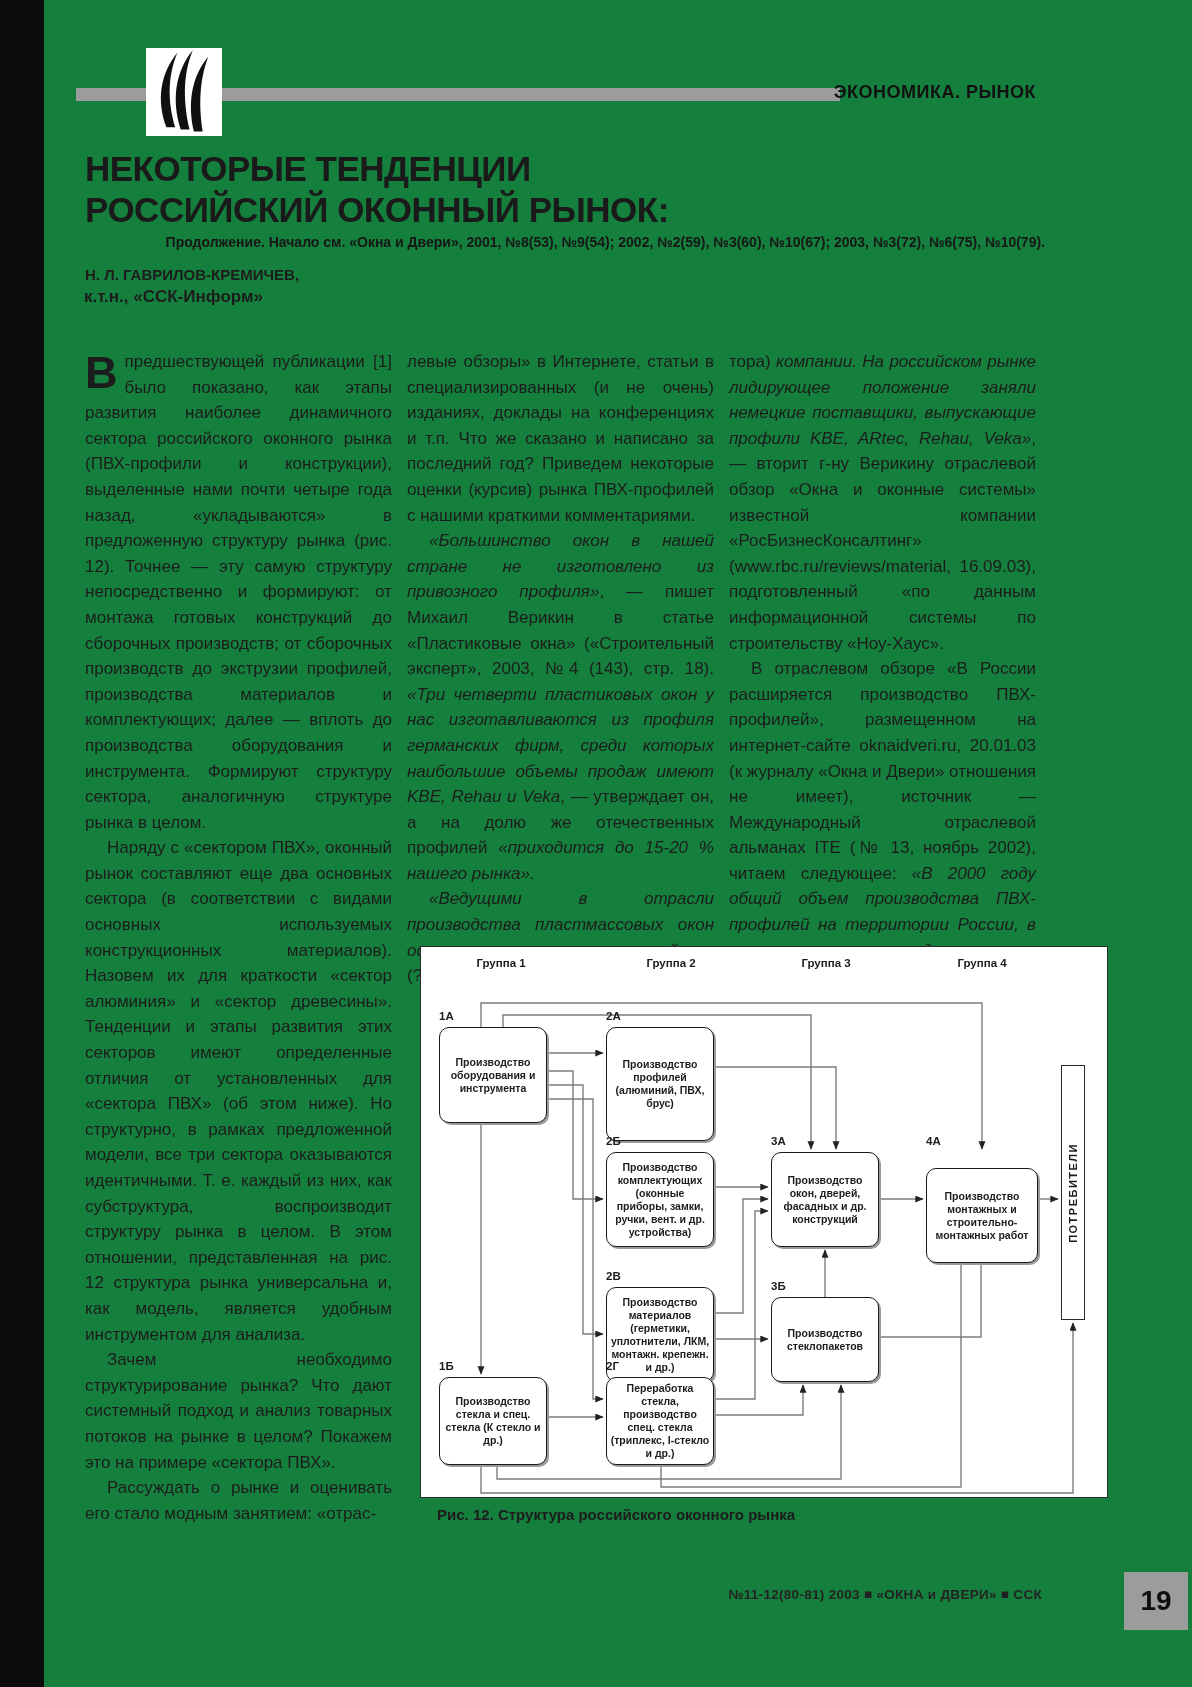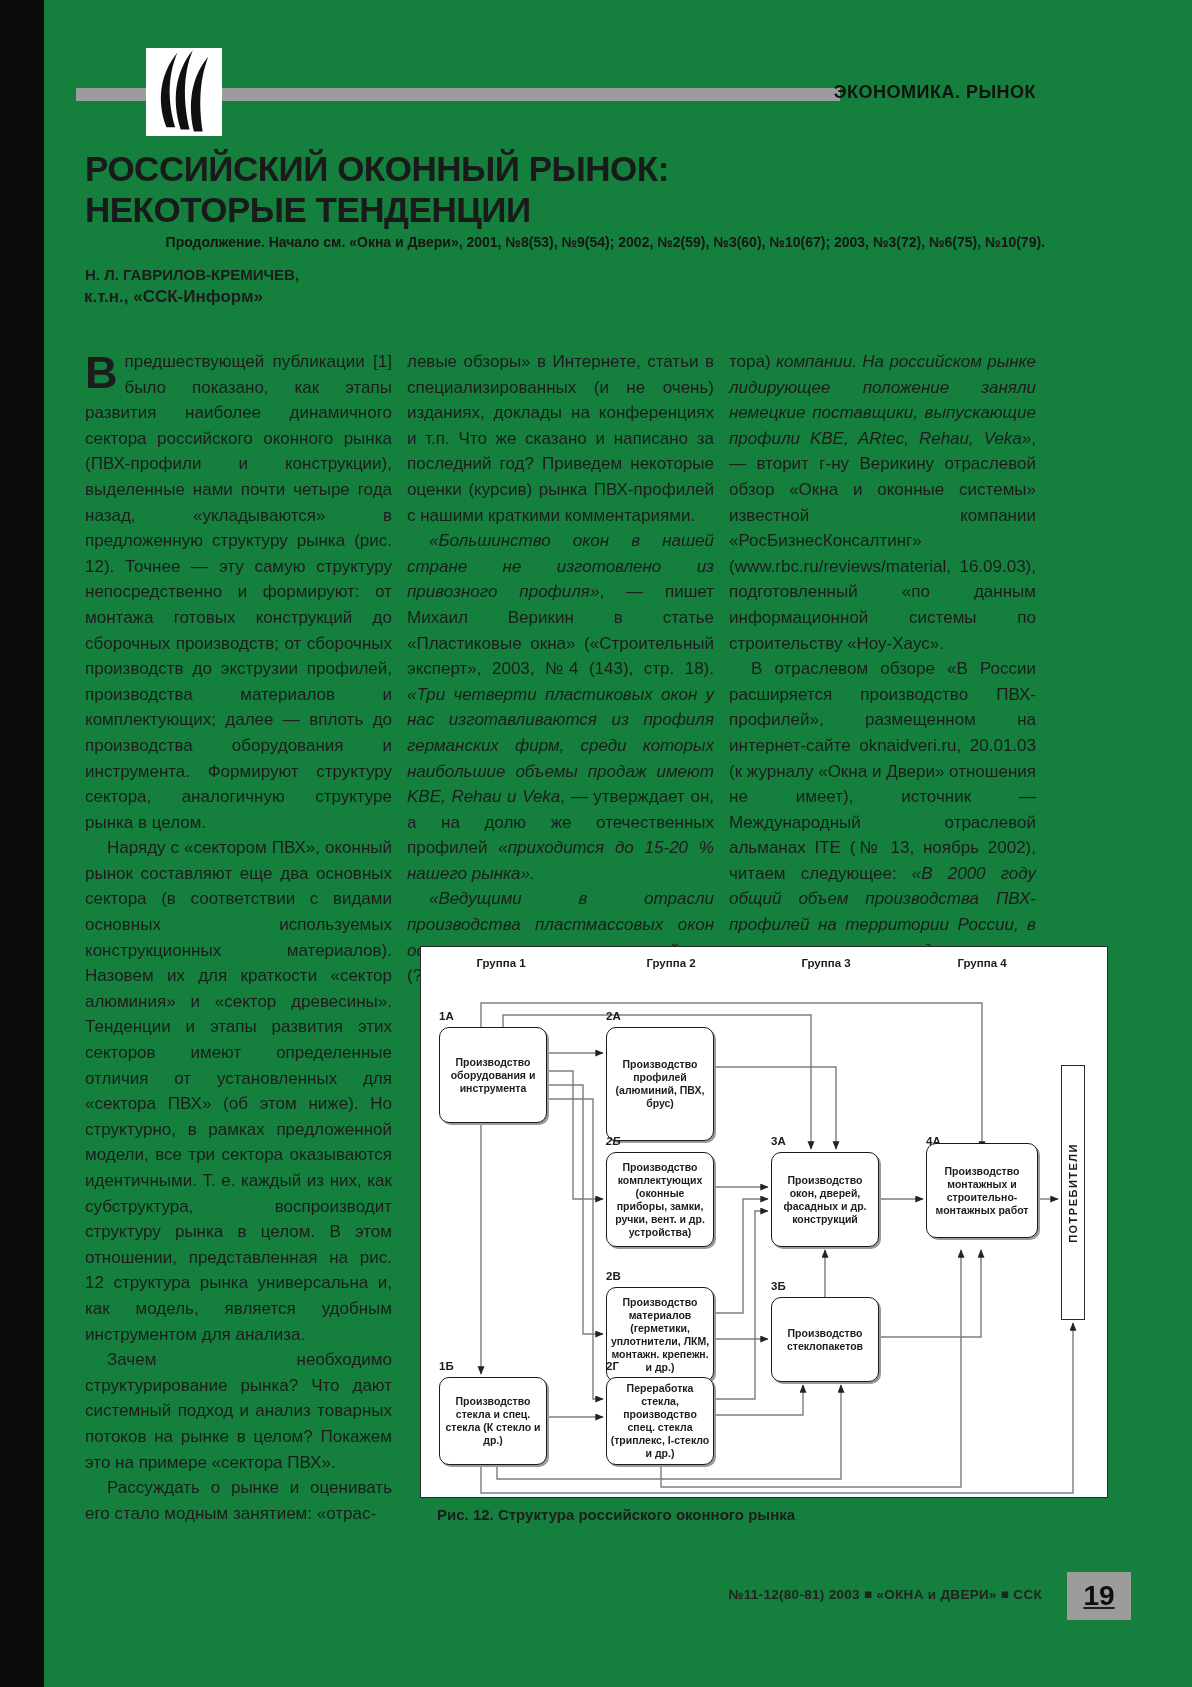--- a/index.html
+++ b/index.html
@@ -34,43 +34,43 @@
         box-sizing:border-box;z-index:2;}
   .fcode{position:absolute;font-size:11.5px;font-weight:bold;z-index:2;}
   .fconsumers{position:absolute;border:1.5px solid #2a2a2a;background:#fff;display:flex;
         align-items:center;justify-content:center;box-sizing:border-box;z-index:2;}
   .fconsumers span{writing-mode:vertical-rl;transform:rotate(180deg);font-size:11px;
         font-weight:bold;letter-spacing:1.5px;}
   .fedges{position:absolute;left:0;top:0;width:688px;height:552px;z-index:1;}
   .fig-caption{position:absolute;left:437px;top:1506px;font-size:15px;font-weight:bold;}
   .footer-issue{position:absolute;top:1587px;right:150px;font-size:13.5px;font-weight:bold;
         letter-spacing:.3px;color:#222;}
-  .page-box{position:absolute;left:1067px;top:1572px;width:64px;height:48px;background:#9c9c9c;
-        display:flex;align-items:center;justify-content:center;text-decoration:underline;}
+  .page-box{position:absolute;left:1124px;top:1572px;width:64px;height:58px;background:#9c9c9c;
+        display:flex;align-items:center;justify-content:center;}
   .page-box span{font-size:28px;font-weight:bold;color:#0e0e0e;}
 </style>
 </head>
 <body>
 
 <div class="page">
   <div class="left-bar"></div>
 
   <div class="rule"></div>
   <div class="logo-wrap">
     <svg width="76" height="88" viewBox="0 0 60 80">
       <path d="M14,72 C5,48 8,24 24,4 C14,28 16,52 22,72 Z" fill="#101010"></path>
       <path d="M27,74 C18,46 23,20 38,2 C28,26 30,52 35,74 Z" fill="#101010"></path>
       <path d="M39,76 C33,50 37,26 52,8 C43,32 44,56 47,76 Z" fill="#101010"></path>
     </svg>
   </div>
   <div class="section-header">ЭКОНОМИКА. РЫНОК</div>
 
   <div class="title">
+    <div>НЕКОТОРЫЕ ТЕНДЕНЦИИ</div>
     <div>РОССИЙСКИЙ ОКОННЫЙ РЫНОК:</div>
-    <div>НЕКОТОРЫЕ ТЕНДЕНЦИИ</div>
   </div>
   <div class="subtitle">Продолжение. Начало см. «Окна и Двери», 2001, №8(53), №9(54); 2002, №2(59), №3(60), №10(67); 2003, №3(72), №6(75), №10(79).</div>
   <div class="author-name">Н. Л. ГАВРИЛОВ-КРЕМИЧЕВ,</div>
   <div class="author-title">к.т.н., «ССК-Информ»</div>
 
   <div class="col col-1" id="col1">
       <p class="drop"><span class="dropcap">В</span><span>предшествующей публикации [1] было показано, как этапы развития наиболее динамичного сектора российского оконного рынка (ПВХ-профили и конструкции), выделенные нами почти четыре года назад, «укладываются» в предложенную структуру рынка (рис. 12). Точнее — эту самую структуру непосредственно и формируют: от монтажа готовых конструкций до сборочных производств; от сборочных производств до экструзии профилей, производства материалов и комплектующих; далее — вплоть до производства оборудования и инструмента. Формируют структуру сектора, аналогичную структуре рынка в целом.</span></p>
       <p><span>Наряду с «сектором ПВХ», оконный рынок составляют еще два основных сектора (в соответствии с видами основных используемых конструкционных материалов). Назовем их для краткости «сектор алюминия» и «сектор древесины». Тенденции и этапы развития этих секторов имеют определенные отличия от установленных для «сектора ПВХ» (об этом ниже). Но структурно, в рамках предложенной модели, все три сектора оказываются идентичными. Т. е. каждый из них, как субструктура, воспроизводит структуру рынка в целом. В этом отношении, представленная на рис. 12 структура рынка универсальна и, как модель, является удобным инструментом для анализа.</span></p>
       <p><span>Зачем необходимо структурирование рынка? Что дают системный подход и анализ товарных потоков на рынке в целом? Покажем это на примере «сектора ПВХ».</span></p>
       <p><span>Рассуждать о рынке и оценивать его стало модным занятием: «отрас-</span></p>
@@ -117,26 +117,26 @@
       </g>
     </svg>
   <div class="fgroup" style="left: 80px;">Группа 1</div>
       <div class="fgroup" style="left: 250px;">Группа 2</div>
       <div class="fgroup" style="left: 405px;">Группа 3</div>
       <div class="fgroup" style="left: 561px;">Группа 4</div>
       <div class="fcode" style="left: 18px; top: 63px;">1А</div>
       <div class="fnode" style="left: 18px; top: 80px; width: 108px; height: 96px;">Производство оборудования и инструмента</div>
       <div class="fcode" style="left: 185px; top: 63px;">2А</div>
       <div class="fnode" style="left: 185px; top: 80px; width: 108px; height: 114px;">Производство профилей (алюминий, ПВХ, брус)</div>
-      <div class="fcode" style="left: 185px; top: 188px; font-style: italic;">2Б</div>
+      <div class="fcode" style="left: 185px; top: 188px;">2Б</div>
       <div class="fnode" style="left: 185px; top: 205px; width: 108px; height: 95px;">Производство комплектующих (оконные приборы, замки, ручки, вент. и др. устройства)</div>
       <div class="fcode" style="left: 350px; top: 188px;">3А</div>
       <div class="fnode" style="left: 350px; top: 205px; width: 108px; height: 95px;">Производство окон, дверей, фасадных и др. конструкций</div>
       <div class="fcode" style="left: 505px; top: 188px;">4А</div>
-      <div class="fnode" style="left: 505px; top: 196px; width: 112px; height: 95px;">Производство монтажных и строительно-монтажных работ</div>
+      <div class="fnode" style="left: 505px; top: 221px; width: 112px; height: 95px;">Производство монтажных и строительно-монтажных работ</div>
       <div class="fcode" style="left: 185px; top: 323px;">2В</div>
       <div class="fnode" style="left: 185px; top: 340px; width: 108px; height: 95px;">Производство материалов (герметики, уплотнители, ЛКМ, монтажн. крепежн. и др.)</div>
       <div class="fcode" style="left: 350px; top: 333px;">3Б</div>
       <div class="fnode" style="left: 350px; top: 350px; width: 108px; height: 85px;">Производство стеклопакетов</div>
       <div class="fcode" style="left: 18px; top: 413px;">1Б</div>
       <div class="fnode" style="left: 18px; top: 430px; width: 108px; height: 88px;">Производство стекла и спец. стекла (К стекло и др.)</div>
       <div class="fcode" style="left: 185px; top: 413px;">2Г</div>
       <div class="fnode" style="left: 185px; top: 430px; width: 108px; height: 88px;">Переработка стекла, производство спец. стекла (триплекс, I-стекло и др.)</div>
       <div class="fconsumers" style="left: 640px; top: 118px; width: 24px; height: 255px;">
         <span>ПОТРЕБИТЕЛИ</span>

